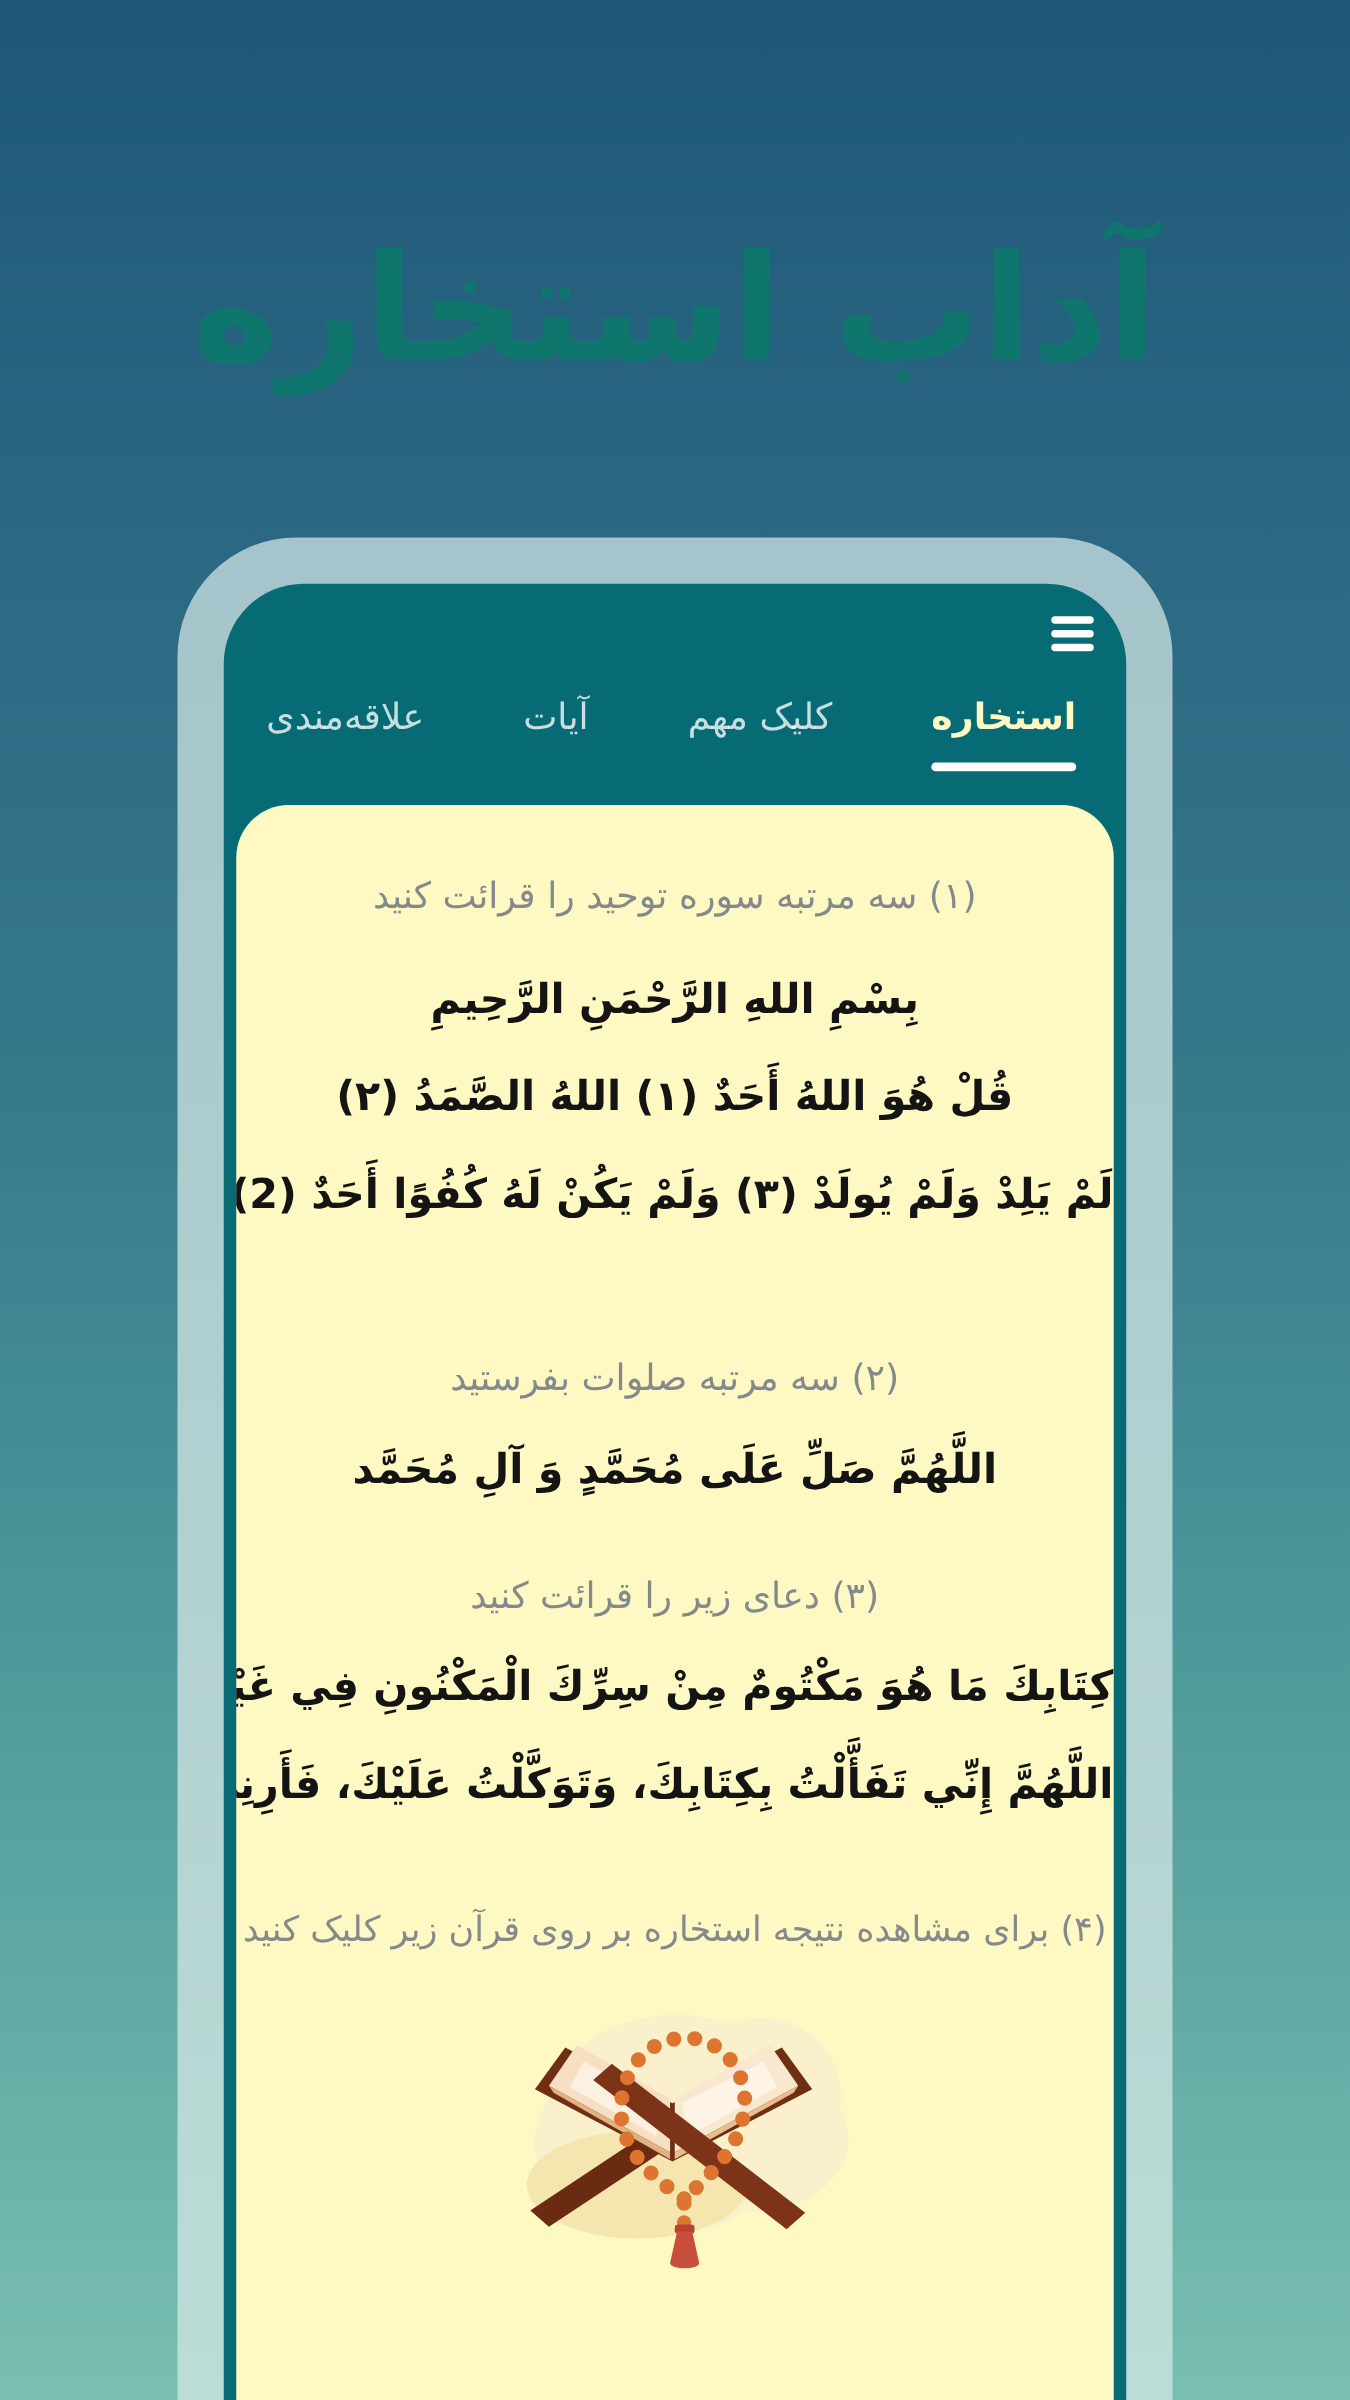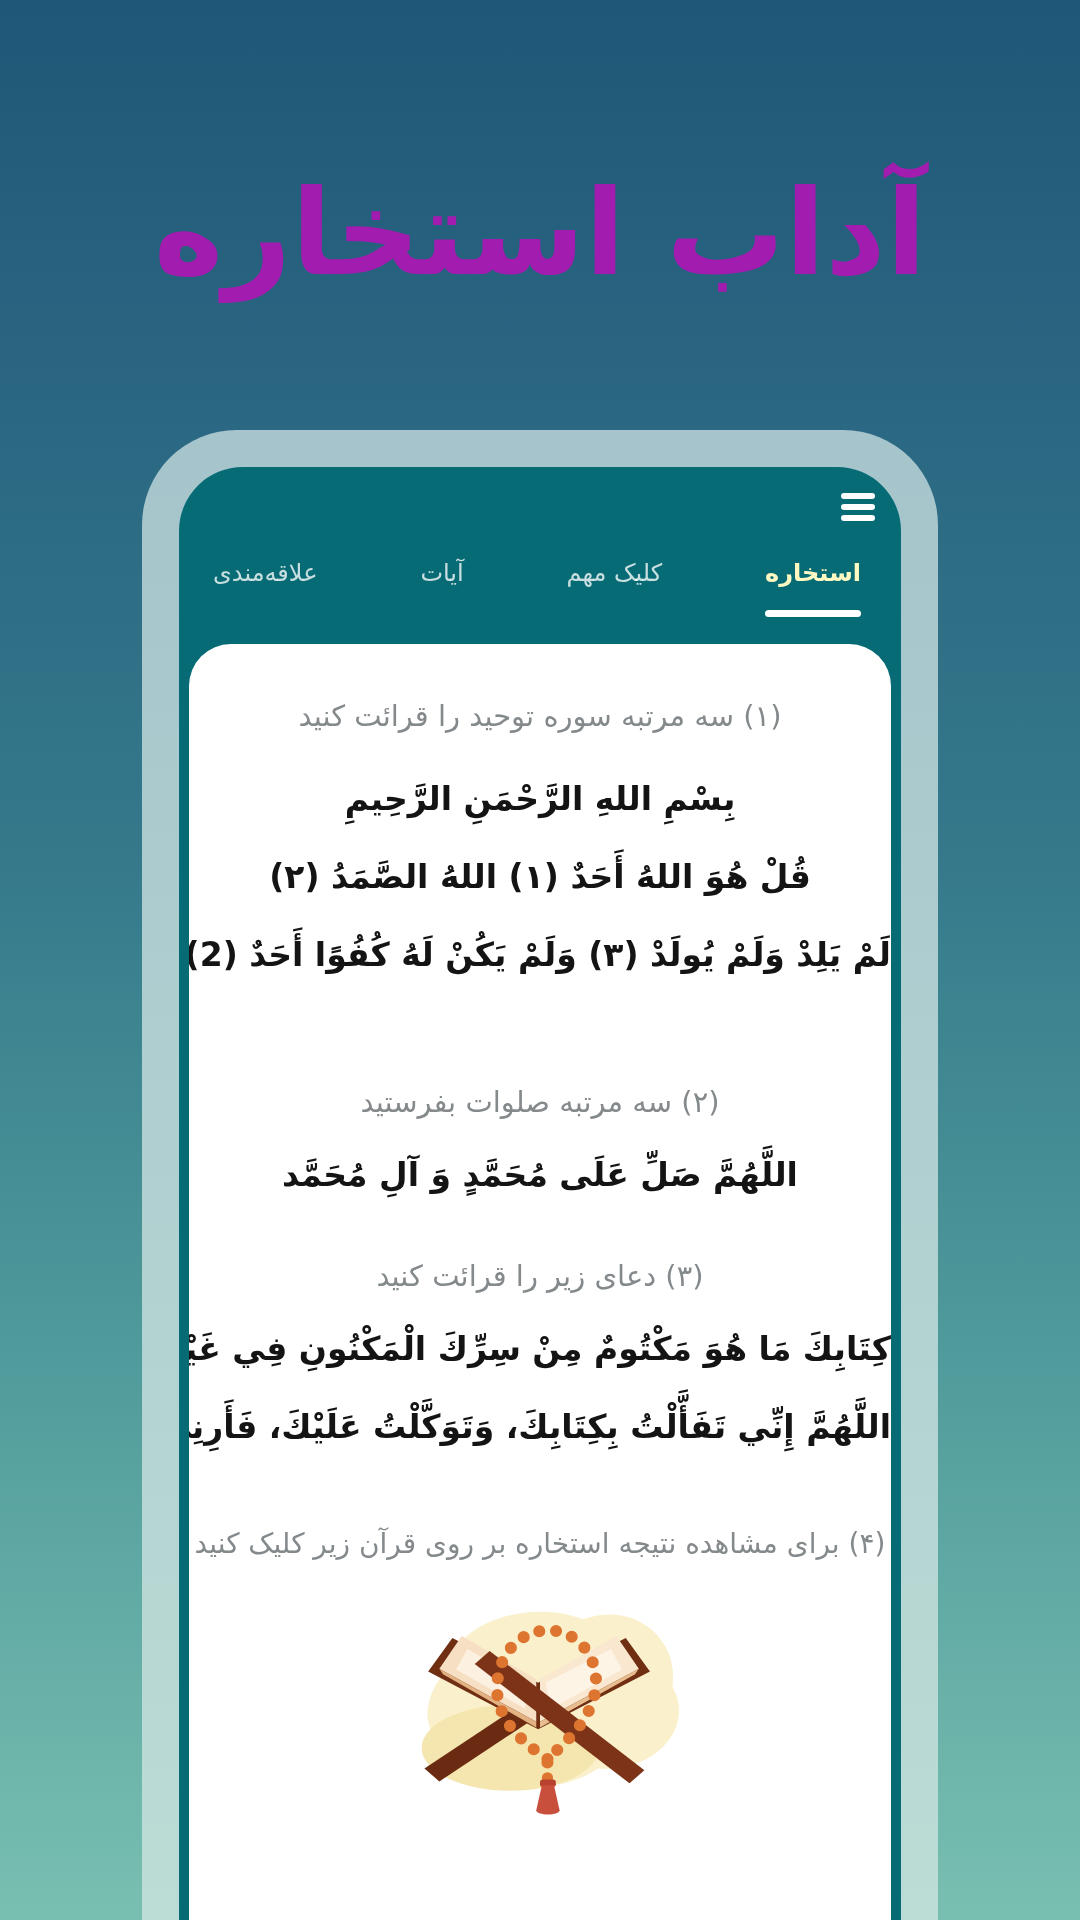--- a/index.html
+++ b/index.html
@@ -2,52 +2,52 @@
 <html lang="fa"><head>
 <meta charset="utf-8">
 <style>
   html,body{margin:0;padding:0;}
   body{
     width:1080px;height:1920px;position:relative;overflow:hidden;
     font-family:"DejaVu Sans",sans-serif;
     background:linear-gradient(180deg,#1e5777 0%,#2a6682 20%,#35798b 45%,#4f9a9b 70%,#79bfb1 100%);
   }
   .hero-title{
-    position:absolute;top:84px;left:0;right:0;
+    position:absolute;top:98px;left:0;right:0;
     text-align:center;direction:rtl;
-    font-size:118px;font-weight:700;color:#a21caf;line-height:1.2;
+    font-size:118px;font-weight:700;color:#0f766e;line-height:1.2;
   }
   
   .phone-frame{
     position:absolute;left:142px;top:430px;width:796px;height:1490px;
     background:linear-gradient(180deg,#a5c4cb 0%,#bcdcd6 100%);
     border-radius:95px 95px 0 0;
   }
   .phone-screen{
     position:absolute;left:37px;right:37px;top:37px;bottom:0;
     background:#066b74;border-radius:64px 64px 0 0;
   }
   .menu-btn{position:absolute;top:26px;right:26px;width:34px;cursor:pointer;}
   .menu-btn .bar{height:6px;background:#ffffff;border-radius:3px;margin-bottom:5px;}
   .menu-btn .bar:last-child{margin-bottom:0;}
   .tabs{
     position:absolute;top:84px;left:34px;right:40px;
     display:flex;direction:rtl;justify-content:space-between;align-items:flex-start;
   }
   .tab{display:flex;flex-direction:column;align-items:center;cursor:pointer;}
-  .tab .tab-label{font-size:24px;color:rgba(255,255,255,0.78);line-height:44px;}
+  .tab .tab-label{font-size:29px;color:rgba(255,255,255,0.78);line-height:44px;}
   .tab.active .tab-label{color:#fef9c3;font-weight:700;}
   .tab .tab-underline{display:none;}
   .tab.active .tab-underline{
     display:block;width:100%;height:7px;background:#ffffff;border-radius:4px;margin-top:15px;
   }
   
   .card{
     position:absolute;left:10px;right:10px;top:177px;bottom:0;
-    background:#ffffff;border-radius:42px 42px 0 0;
+    background:#fef9c3;border-radius:42px 42px 0 0;
     direction:rtl;text-align:center;overflow:hidden;
   }
   .step-heading{
     font-size:29px;color:#84898c;line-height:44px;white-space:nowrap;
   }
   .h1{margin-top:50px;}
   .h2{margin-top:86px;}
   .h3{margin-top:40px;}
   .h4{margin-top:56px;font-size:28px;}
   .arabic-block{margin-top:22px;}

